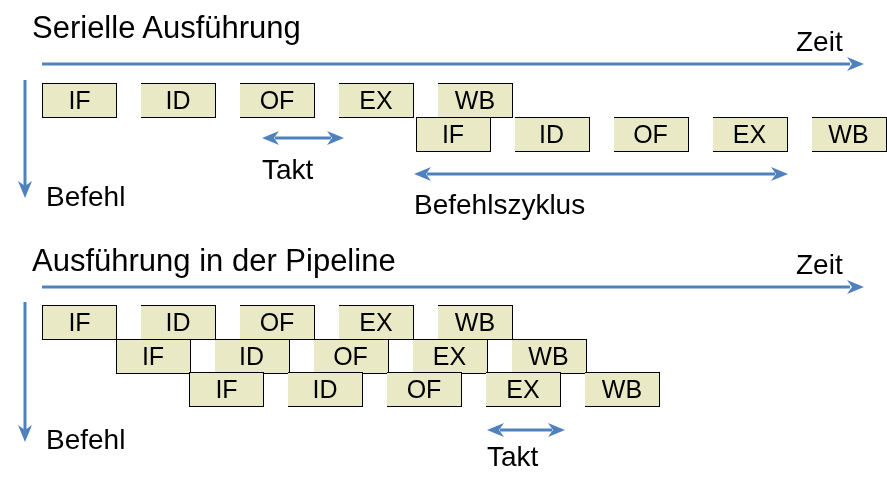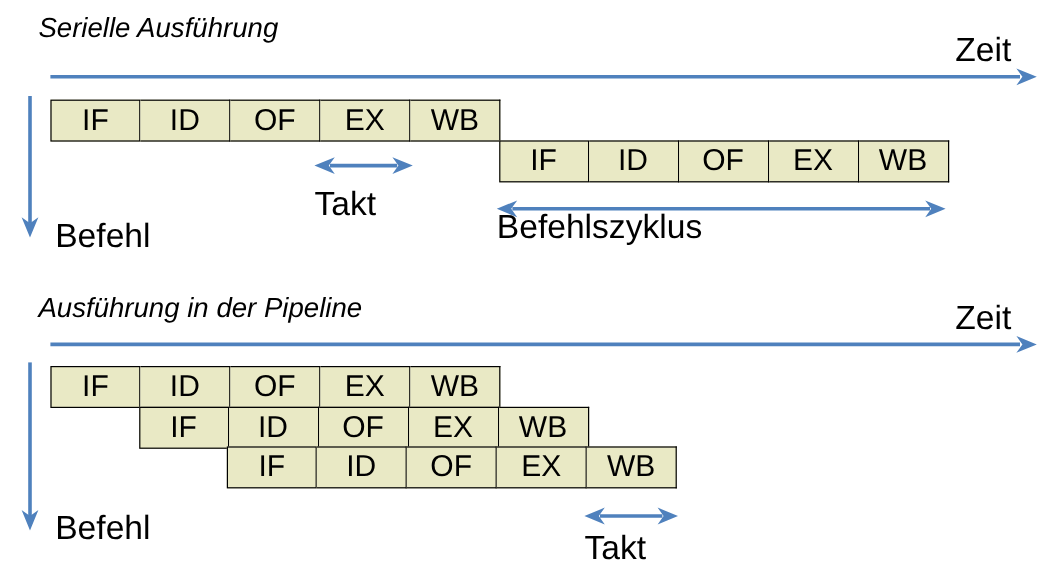--- a/index.html
+++ b/index.html
@@ -13,33 +13,32 @@
     position: relative;
     width: 887px;
     height: 483px;
     background: #ffffff;
     font-family: "Liberation Sans", sans-serif;
     color: var(--text, #000);
     overflow: hidden;
   }
   .title {
     position: absolute;
-    font-size: 23px;
+    font-size: 31px;
     line-height: 1.1;
     white-space: nowrap;
-    font-style: italic;
   }
   .lbl {
     position: absolute;
     font-size: 28px;
     line-height: 1.1;
     white-space: nowrap;
   }
   .lbl.centered { text-align: left; }
-  .row { position: absolute; display: flex; }
+  .row { position: absolute; display: flex; gap: 24px; }
   .cell {
     width: 75px;
     height: 35px;
     box-sizing: border-box;
     border: 1.5px solid var(--box-border, #000);
     background: var(--box-fill, #e9e9c5);
     display: flex;
     align-items: center;
     justify-content: center;
     font-size: 25px;
@@ -92,21 +91,21 @@
       <polygon class="arrow-head" points="17,1 0,8 17,15 12,8"></polygon>
       <polygon class="arrow-head" points="65,1 82,8 65,15 70,8"></polygon>
     </svg>
     <div class="lbl centered" style="left:262px; top:155px; width:82px">Takt</div>
 
     <svg class="arrow" style="left:414px; top:166px" width="374" height="16" viewBox="0 0 374 16">
       <line class="arrow-line" x1="13" y1="8" x2="361" y2="8"></line>
       <polygon class="arrow-head" points="17,1 0,8 17,15 12,8"></polygon>
       <polygon class="arrow-head" points="357,1 374,8 357,15 362,8"></polygon>
     </svg>
-    <div class="lbl centered" style="left:414px; top:174px; width:374px">Befehlszyklus</div>
+    <div class="lbl centered" style="left:414px; top:190px; width:374px">Befehlszyklus</div>
   </section>
 
   <section>
     <div class="title" style="left:32px; top:244px">Ausführung in der Pipeline</div>
 
     <div class="lbl" style="left:796px; top:250px">Zeit</div>
 
     <svg class="arrow" style="left:42px; top:279px" width="822" height="16" viewBox="0 0 822 16">
       <line class="arrow-line" x1="0" y1="8" x2="808" y2="8"></line>
       <polygon class="arrow-head" points="805,1 822,8 805,15 810,8"></polygon>

